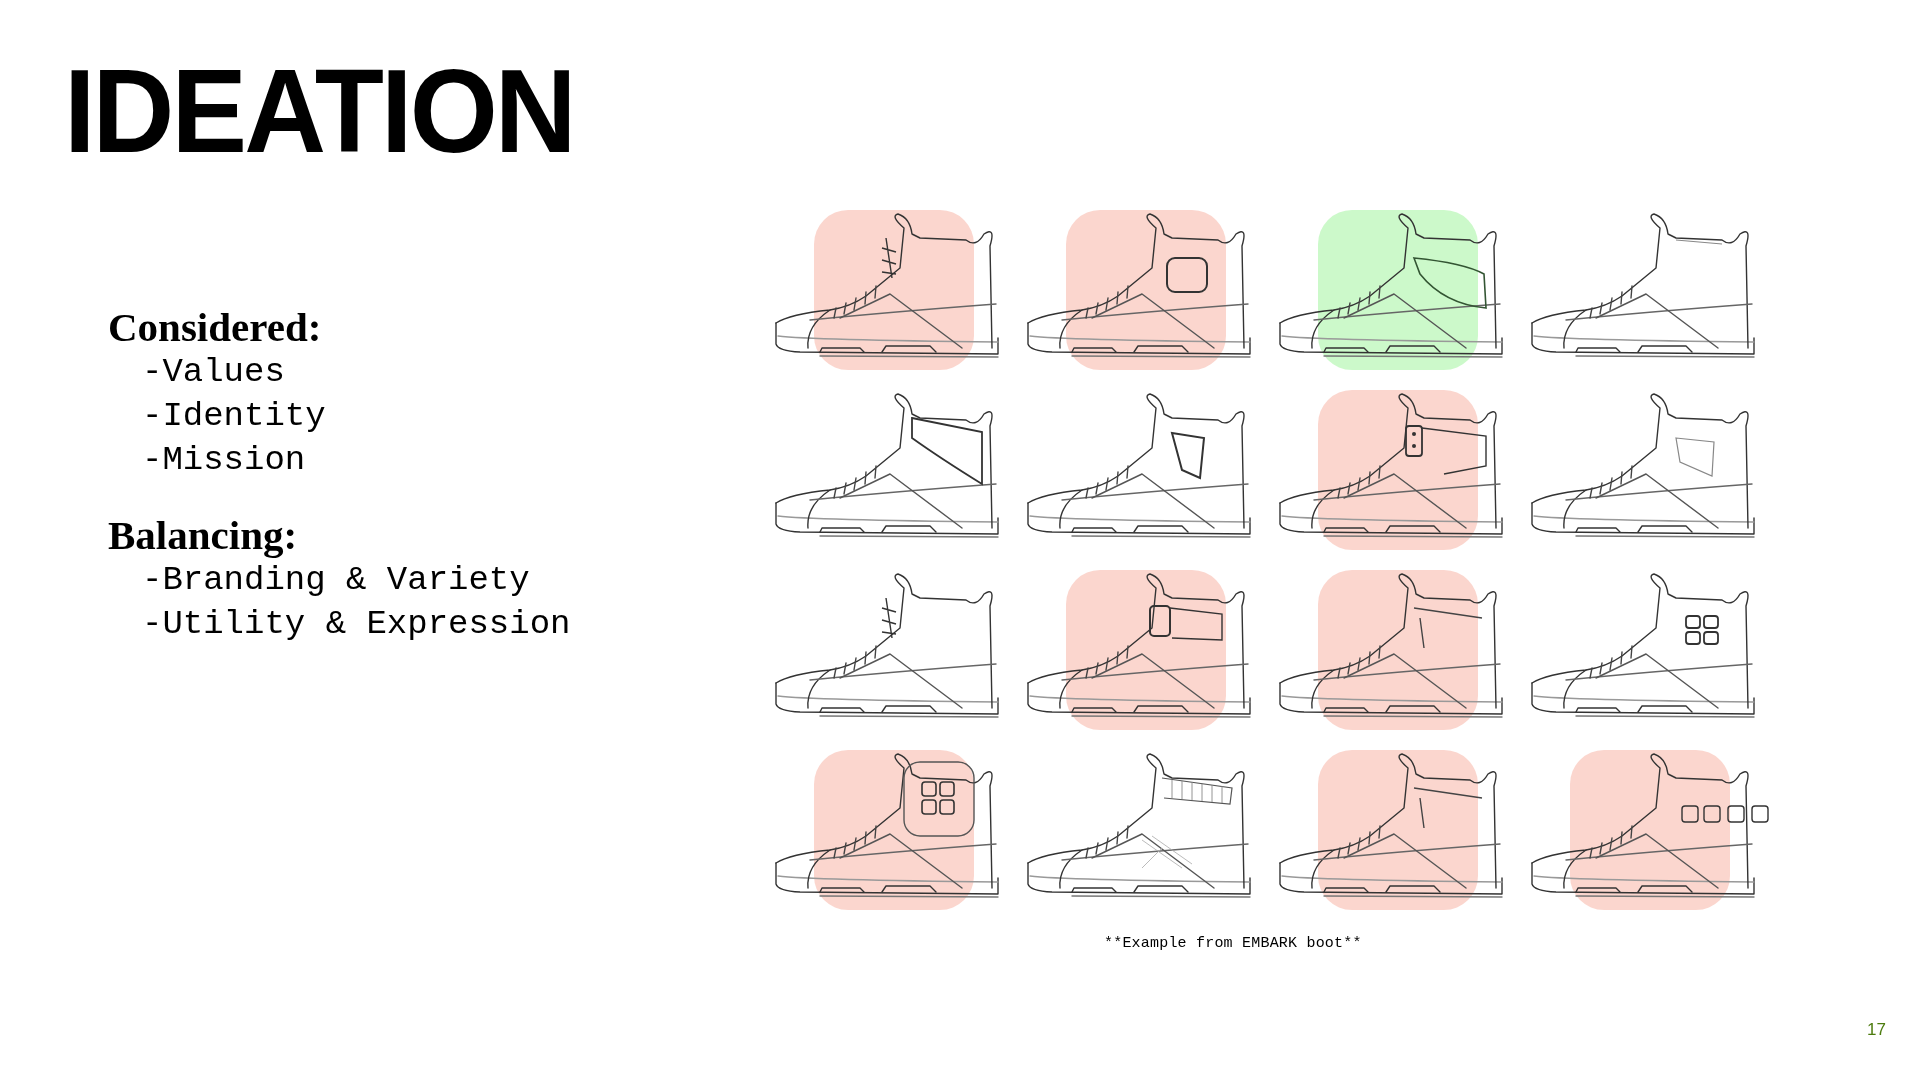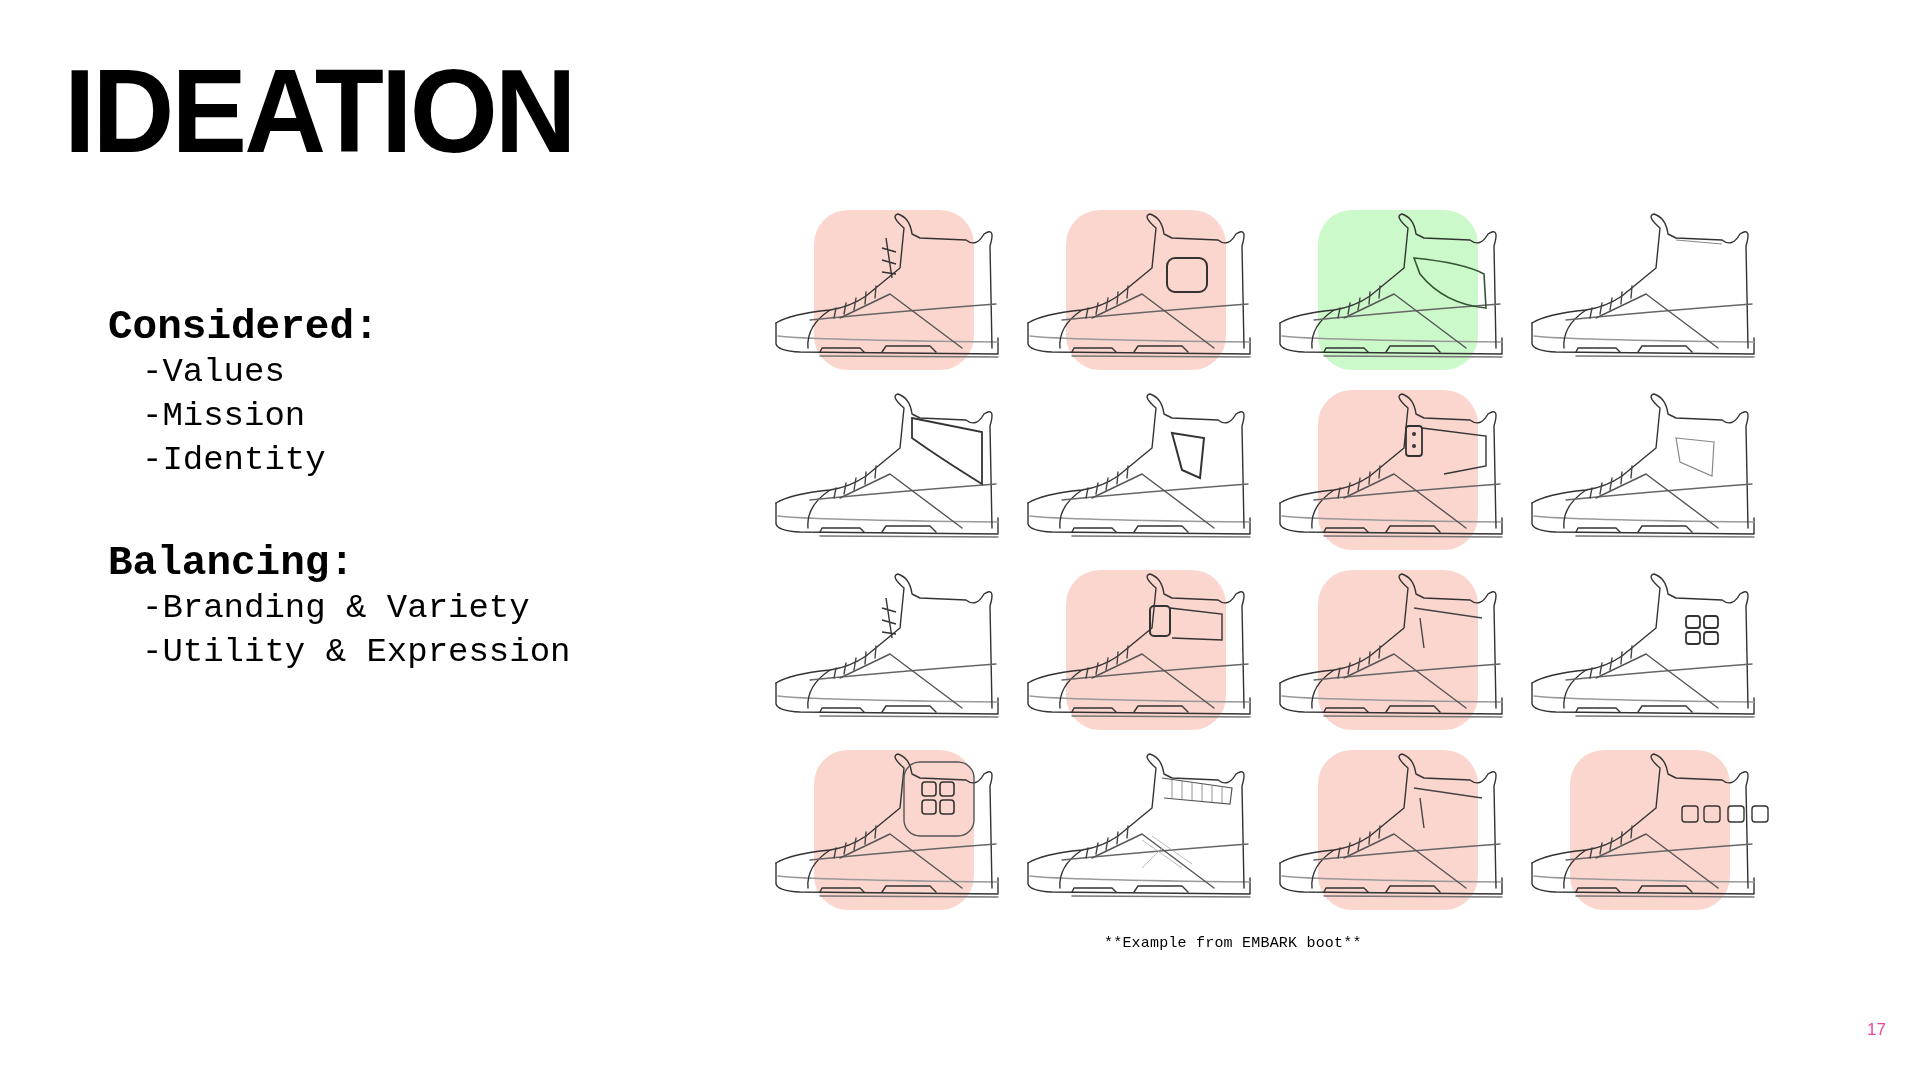--- a/index.html
+++ b/index.html
@@ -7,53 +7,53 @@
       width: 1920px; height: 1080px; background: #ffffff; position: relative; overflow: hidden;
       font-family: "Liberation Sans", sans-serif; color: #000;
     }
     .title {
       position: absolute; left: 64px; top: 52px;
       font-family: "Liberation Sans", sans-serif; font-weight: 700;
       font-size: 118px; line-height: 1; letter-spacing: -3px;
       transform: scaleX(0.96); transform-origin: left top;
     }
     .lists { position: absolute; left: 108px; top: 304px; font-family: "Liberation Mono", monospace; }
-    .list-heading { font-weight: 700; font-size: 41px; line-height: 46px; margin: 0; }
+    .list-heading { font-weight: 700; font-size: 41px; line-height: 46px; margin: 0; font-family: Liberation Serif, serif; }
     .list-item { font-size: 34px; line-height: 44px; padding-left: 34px; font-family: Liberation Mono, monospace; }
-    .section + .section { margin-top: 58px; }
+    .section + .section { margin-top: 30px; }
     .grid {
       position: absolute; left: 770px; top: 208px;
       display: grid; grid-template-columns: repeat(4, 252px); grid-template-rows: repeat(4, 180px);
       column-gap: 0; row-gap: 0;
     }
     .cell { position: relative; width: 252px; height: 180px; }
     .hl {
       position: absolute; top: 2px; left: 44px; width: 160px; height: 160px;
       border-radius: 34px; opacity: 0.9;
     }
     .hl.red { background: #fbd2c9; }
     .hl.green { background: #c6f8c4; }
     .boot { position: absolute; left: 0; top: 0; width: 252px; height: 180px; }
     .caption {
       position: absolute; left: 1104px; top: 935px; font-family: "Liberation Mono", monospace;
       font-size: 15px; letter-spacing: 0.2px;
     }
-    .page-num { position: absolute; right: 34px; top: 1020px; font-size: 17px; color: #ec4899; }
+    .page-num { position: absolute; right: 34px; top: 1020px; font-size: 17px; color: #4d7c0f; }
   </style>
 </head>
 <body>
 
 <div class="title">IDEATION</div>
 
 <div class="lists">
   <div class="section">
     <div class="list-heading">Considered:</div>
     <div class="list-item">-Values</div>
+    <div class="list-item">-Identity</div>
     <div class="list-item">-Mission</div>
-    <div class="list-item">-Identity</div>
   </div>
   <div class="section">
     <div class="list-heading">Balancing:</div>
     <div class="list-item">-Branding &amp; Variety</div>
     <div class="list-item">-Utility &amp; Expression</div>
   </div>
 </div>
 
 <div class="grid" id="sketch-grid">
     <div class="cell">

